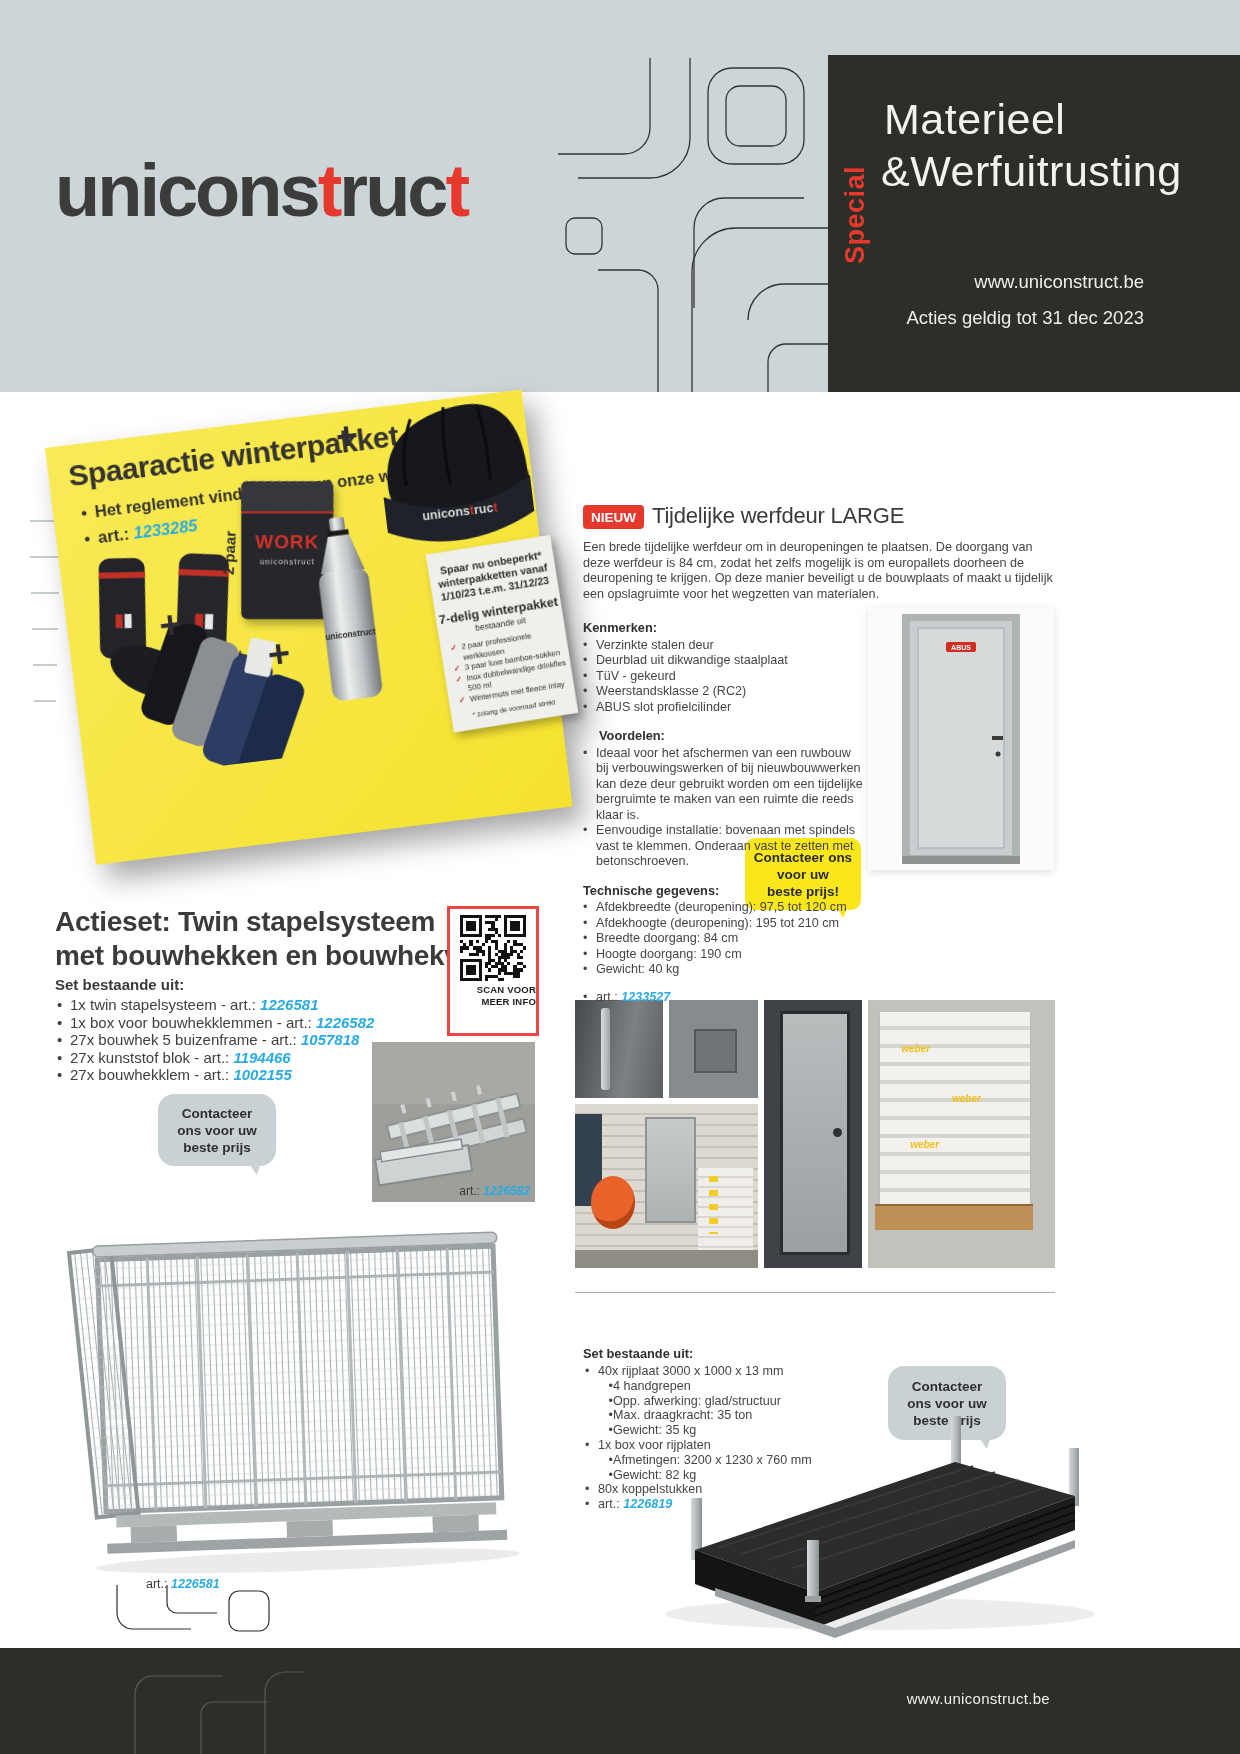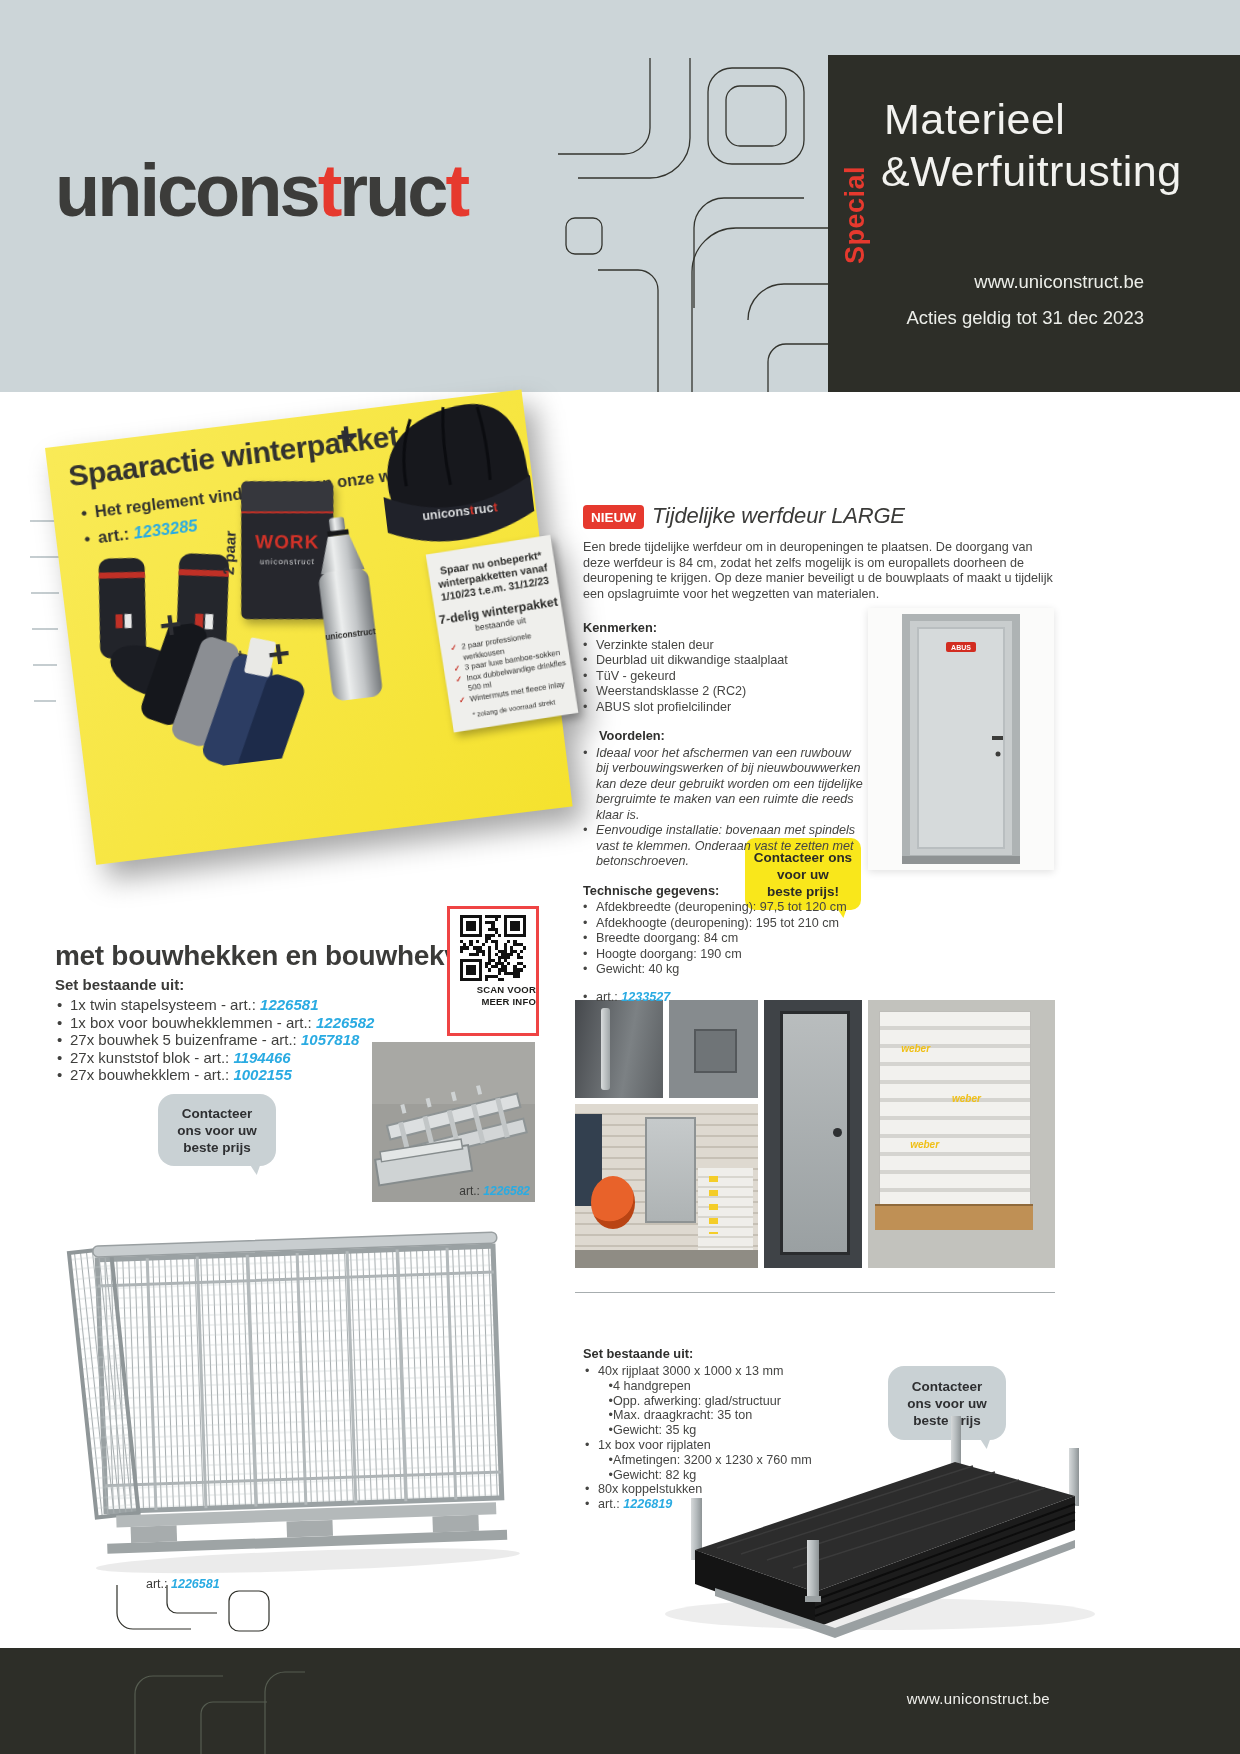--- a/index.html
+++ b/index.html
@@ -197,20 +197,21 @@
       <ul>
         <li>2 paar professionele werkkousen</li>
         <li>3 paar luxe bamboe-sokken</li>
         <li>Inox dubbelwandige drinkfles 500 ml</li>
         <li>Wintermuts met fleece inlay</li>
       </ul>
       <div class="nf">* zolang de voorraad strekt</div>
     </div>
   </div>
 
+  <div class="abs h-left" style="left:55px;top:906px;">Actieset: Twin stapelsysteem</div>
   <div class="abs h-left" style="left:55px;top:940px;">met bouwhekken en bouwhekvoeten</div>
   <div class="abs setlabel" style="left:55px;top:976px;">Set bestaande uit:</div>
 
   <div class="abs list15" style="left:57px;top:996px;width:390px;">
     <div class="b">
         <span><span>1x twin stapelsysteem - art.: </span><span class="artlink">1226581</span></span>
       </div>
     <div class="b">
         <span><span>1x box voor bouwhekklemmen - art.: </span><span class="artlink">1226582</span></span>
       </div>
@@ -404,21 +405,21 @@
         <rect x="210" y="304" width="46" height="16" fill="#a7acad"></rect>
         <rect x="356" y="304" width="46" height="16" fill="#a7acad"></rect>
         <rect x="30" y="320" width="400" height="10" fill="#9ea4a5"></rect>
         <ellipse cx="230" cy="344" rx="212" ry="10" fill="#000" opacity="0.08"></ellipse>
       </g>
     </svg>
     <div class="caption" style="position:absolute;left:88px;top:372px;font-size:12.5px;"><span>art.: </span><span class="artlink">1226581</span></div>
   </div>
 
   <div class="abs badge" style="left:583px;top:505px;width:61px;height:24px;">NIEUW</div>
-  <div class="abs h-right" style="left:652px;top:503px;font-style:italic;">Tijdelijke werfdeur LARGE</div>
+  <div class="abs h-right" style="left:652px;top:503px;">Tijdelijke werfdeur LARGE</div>
   <div class="abs rcol" style="left:583px;top:540px;width:472px;">Een brede tijdelijke werfdeur om in deuropeningen te plaatsen. De doorgang van deze werfdeur is 84 cm, zodat het zelfs mogelijk is om europallets doorheen de deuropening te krijgen. Op deze manier beveiligt u de bouwplaats of maakt u tijdelijk een opslagruimte voor het wegzetten van materialen.</div>
 
   <div class="abs ybox" style="left:745px;top:838px;width:116px;height:72px;z-index:0;">Contacteer ons
 voor uw
 beste prijs!</div>
 
   <div class="abs rcol" style="left:583px;top:620px;width:282px;z-index:1;">
     <div class="rlabel">Kenmerken:</div>
     <div style="margin-top:2px;">
       <div class="b">
@@ -431,21 +432,21 @@
           <span>TüV - gekeurd</span>
         </div>
       <div class="b">
           <span>Weerstandsklasse 2 (RC2)</span>
         </div>
       <div class="b">
           <span>ABUS slot profielcilinder</span>
         </div>
     </div>
     <div class="rlabel" style="margin-top:13px;margin-left:16px;">Voordelen:</div>
-    <div style="margin-top:2px;font-style:italic;">
+    <div style="margin-top:2px;">
       <div class="b">
           <span>Ideaal voor het afschermen van een ruwbouw bij verbouwingswerken of bij nieuwbouwwerken kan deze deur gebruikt worden om een tijdelijke bergruimte te maken van een ruimte die reeds klaar is.</span>
         </div>
       <div class="b">
           <span>Eenvoudige installatie: bovenaan met spindels vast te klemmen. Onderaan vast te zetten met betonschroeven.</span>
         </div>
     </div>
     <div class="rlabel" style="margin-top:13px;">Technische gegevens:</div>
     <div style="margin-top:2px;white-space:nowrap;">
       <div class="b">

